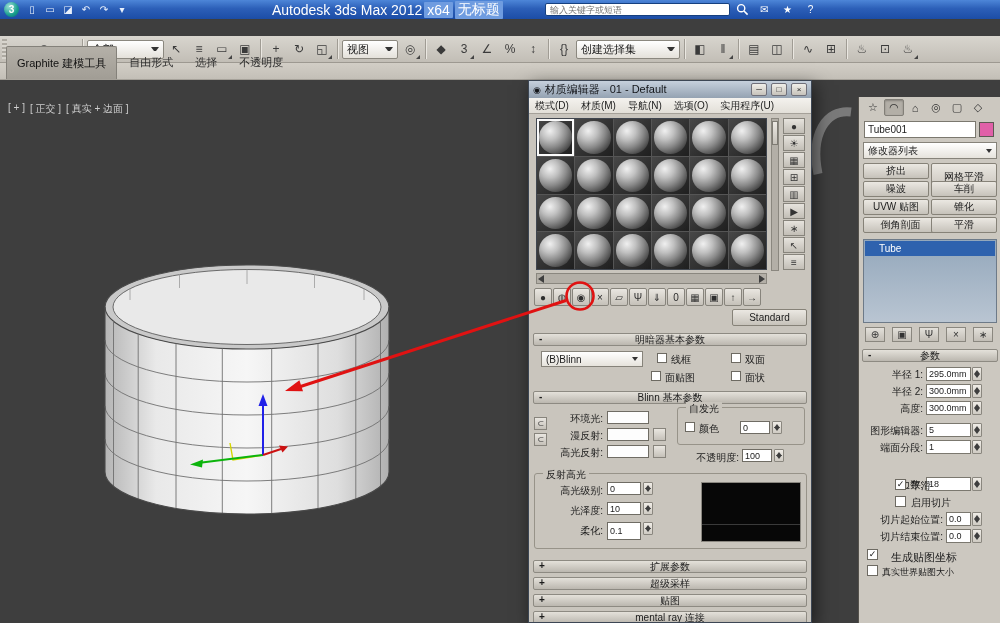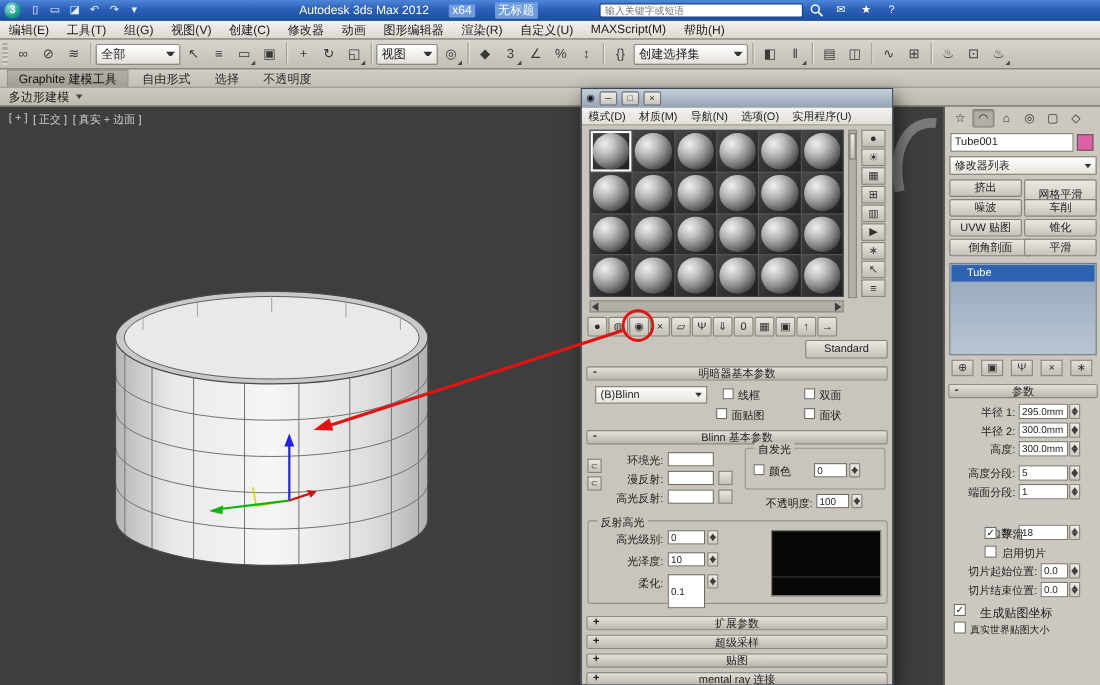--- a/index.html
+++ b/index.html
@@ -3,21 +3,21 @@
 <meta charset="utf-8">
 <style>
 *{margin:0;padding:0;box-sizing:border-box}
 body{font-family:"Liberation Sans","DejaVu Sans",sans-serif;background:#222}
 #app{position:relative;width:1000px;height:623px;overflow:hidden;background:#3e3e3e;font-size:11px}
 
 
 #titlebar{position:absolute;left:0;top:0;width:100%;height:19px;background:linear-gradient(#4d86d8 0%,#2c5fb8 45%,#1c4da6 100%);display:flex;align-items:center;color:#fff;gap:2px;padding:0 4px;z-index:6}
 .logo{width:15px;height:15px;border-radius:50%;background:radial-gradient(circle at 35% 30%,#9fe0d8,#179e8e 60%,#0b6e63);display:inline-flex;align-items:center;justify-content:center;font-size:10px;font-weight:bold;color:#fff;margin-right:3px}
 .qat{width:16px;height:15px;display:inline-flex;align-items:center;justify-content:center;font-size:10px;color:#e9f1fc}
-.title-text{margin-left:140px;display:flex;gap:18px;align-items:center;font-size:11px;white-space:nowrap}
+.title-text{margin-left:140px;display:flex;gap:2px;align-items:center;font-size:14px;white-space:nowrap}
 .hl{background:#6f9ce0;padding:0 3px;border-radius:1px}
 #search-input{position:absolute;left:545px;top:3px;width:185px;height:13px;border:1px solid #16407f;border-radius:2px;font-size:9px;padding:0 4px;color:#444;background:#fff}
 #tb-icons{position:absolute;left:736px;top:2px;display:flex;gap:8px;align-items:center}
 .tb-ico{width:15px;height:15px;display:inline-flex;align-items:center;justify-content:center;font-size:10px;color:#fff}
 .mag{width:13px;height:13px}
 
 
 #menubar{position:absolute;top:19px;left:0;width:100%;height:17px;background:linear-gradient(#f4f2ee,#dcd8d0);border-bottom:1px solid #a9a59d;display:flex;align-items:center;color:#1a1a1a;z-index:6}
 .menu-item{padding:0 8px;font-size:11px;height:100%;display:flex;align-items:center;white-space:nowrap}
 
@@ -25,21 +25,21 @@
 #toolbar{position:absolute;top:36px;left:0;width:100%;height:27px;background:linear-gradient(#d8d5ce,#c2beb6);border-bottom:1px solid #9d9991;display:flex;align-items:center;padding:0 2px;gap:1px;z-index:6}
 .tb{position:relative;width:22px;height:22px;display:inline-flex;align-items:center;justify-content:center;font-size:12px;color:#3a3a3a;border-radius:2px}
 .fly::after{content:"";position:absolute;right:1px;bottom:1px;border-left:4px solid transparent;border-bottom:4px solid #444}
 .tsep{width:1px;height:20px;background:#a09c94;margin:0 3px;box-shadow:1px 0 0 #eae7e1}
 .dd{display:flex;align-items:center;height:19px;background:linear-gradient(#ffffff,#e4e1da);border:1px solid #8b887f;border-radius:2px;padding:0 4px;font-size:11px;color:#1a1a1a;white-space:nowrap}
 .dd::after{content:"";border-left:3px solid transparent;border-right:3px solid transparent;border-top:4px solid #333;margin-left:auto;padding-left:2px}
 .grip{width:5px;height:20px;background:repeating-linear-gradient(#aeaaa2 0 2px,#d8d5ce 2px 4px);margin-right:2px}
 
 
 #ribbon-tabs{position:absolute;top:63px;left:0;width:100%;height:17px;background:linear-gradient(#d2cec6,#c3bfb7);display:flex;align-items:flex-end;padding:0 6px;gap:2px;z-index:6;border-bottom:1px solid #a5a199}
-.rtab{padding:4px 10px;font-size:11px;color:#2a2a2a;height:16px;display:flex;align-items:center;white-space:nowrap}
+.rtab{padding:4px 10px;font-size:11px;color:#2a2a2a;height:33px;display:flex;align-items:center;white-space:nowrap}
 .rtab.active{background:linear-gradient(#b4b0a8,#a19d95);border:1px solid #84817a;border-bottom:none;border-radius:2px 2px 0 0;color:#111}
 #ribbon-sub{position:absolute;top:80px;left:0;width:100%;height:17px;background:linear-gradient(#cdc9c1,#beb9b1);border-bottom:1px solid #8f8b83;display:flex;align-items:center;padding:0 8px;z-index:6;font-size:11px;color:#222;gap:6px}
 .subarr{border-left:3px solid transparent;border-right:3px solid transparent;border-top:4px solid #444;display:inline-block}
 
 
 #viewport{position:absolute;left:0;top:97px;width:858px;height:526px;background:#3e3e3e;overflow:hidden;z-index:1}
 #vp-labels{position:absolute;left:8px;top:5px;display:flex;gap:5px;font-size:10px;color:#cfcfcf;z-index:3}
 #scene{position:absolute;left:0;top:0}
 
 
@@ -126,34 +126,20 @@
       <svg class="mag" viewBox="0 0 13 13">
           <circle cx="5.2" cy="5.2" r="3.6" fill="none" stroke="#fff" stroke-width="1.4"></circle>
           <line x1="8" y1="8" x2="11.6" y2="11.6" stroke="#fff" stroke-width="1.6"></line>
         </svg>
       <span class="tb-ico">✉</span>
       <span class="tb-ico">★</span>
       <span class="tb-ico">?</span>
     </span>
   </div>
 
-  <div id="menubar">
-    <span class="menu-item">编辑(E)</span>
-    <span class="menu-item">工具(T)</span>
-    <span class="menu-item">组(G)</span>
-    <span class="menu-item">视图(V)</span>
-    <span class="menu-item">创建(C)</span>
-    <span class="menu-item">修改器</span>
-    <span class="menu-item">动画</span>
-    <span class="menu-item">图形编辑器</span>
-    <span class="menu-item">渲染(R)</span>
-    <span class="menu-item">自定义(U)</span>
-    <span class="menu-item">MAXScript(M)</span>
-    <span class="menu-item">帮助(H)</span>
-  </div>
 
   <div id="toolbar">
     <span class="grip"></span>
     <span class="tb">∞</span>
     <span class="tb">⊘</span>
     <span class="tb">≋</span>
     <span class="tsep"></span>
     <span class="dd" style="width:77px">
         <span>全部</span>
       </span>
@@ -194,24 +180,20 @@
     <span class="tb">♨</span>
     <span class="tb">⊡</span>
     <span class="tb fly">♨</span>
   </div>
 
   <div id="ribbon-tabs">
     <span class="rtab active">Graphite 建模工具</span>
     <span class="rtab">自由形式</span>
     <span class="rtab">选择</span>
     <span class="rtab">不透明度</span>
-  </div>
-  <div id="ribbon-sub">
-    <span>多边形建模</span>
-    <span class="subarr"></span>
   </div>
 
   <div id="viewport">
     <div id="vp-labels">
       <span>[ + ]</span>
       <span>[ 正交 ]</span>
       <span>[ 真实 + 边面 ]</span>
     </div>
     <svg id="scene" width="858" height="526" viewBox="0 97 858 526">
       <defs>
@@ -323,21 +305,21 @@
       <span class="plabel">半径 2:</span>
       <span class="pval">300.0mm</span>
       <span class="spin" style="left:113px;top:0"></span>
     </div>
     <div class="prow" style="top:304px">
       <span class="plabel">高度:</span>
       <span class="pval">300.0mm</span>
       <span class="spin" style="left:113px;top:0"></span>
     </div>
     <div class="prow" style="top:326px">
-      <span class="plabel">高度分段:</span>
+      <span class="plabel">图形编辑器:</span>
       <span class="pval">5</span>
       <span class="spin" style="left:113px;top:0"></span>
     </div>
     <div class="prow" style="top:343px">
       <span class="plabel">端面分段:</span>
       <span class="pval">1</span>
       <span class="spin" style="left:113px;top:0"></span>
     </div>
     <div class="prow" style="top:380px">
       <span class="plabel">边数:</span>
@@ -372,20 +354,21 @@
     </div>
     <div class="prow" style="top:467px">
       <span class="cb" style="left:8px;top:1px"></span>
       <span class="cblab" style="left:23px;top:2px;font-size:9px">真实世界贴图大小</span>
     </div>
   </div>
 
   <div id="mat-editor">
     <div id="me-titlebar">
       <span style="position:static;font-size:9px">◉</span>
+      <span id="me-title">材质编辑器 - 01 - Default</span>
       <span class="wbtn">─</span>
       <span class="wbtn">□</span>
       <span class="wbtn">×</span>
     </div>
     <div id="me-menubar">
       <span class="me-menu-item">模式(D)</span>
       <span class="me-menu-item">材质(M)</span>
       <span class="me-menu-item">导航(N)</span>
       <span class="me-menu-item">选项(O)</span>
       <span class="me-menu-item">实用程序(U)</span>
@@ -499,21 +482,21 @@
     
     <div class="grp" style="left:5px;top:392px;width:273px;height:76px">
       <span class="grp-title">反射高光</span>
       <span class="melbl ra" style="left:2px;top:10px;width:66px">高光级别:</span>
       <span class="mval" style="left:72px;top:8px;width:34px;height:13px">0</span>
       <span class="spin" style="left:108px;top:8px;height:13px"></span>
       <span class="melbl ra" style="left:2px;top:30px;width:66px">光泽度:</span>
       <span class="mval" style="left:72px;top:28px;width:34px;height:13px">10</span>
       <span class="spin" style="left:108px;top:28px;height:13px"></span>
       <span class="melbl ra" style="left:2px;top:50px;width:66px">柔化:</span>
-      <span class="mval" style="left:72px;top:48px;width:34px;height:31px">0.1</span>
+      <span class="mval" style="left:72px;top:48px;width:34px;height:18px">0.1</span>
       <span class="spin" style="left:108px;top:48px;height:13px"></span>
       <div id="curvebox"></div>
     </div>
 
     
     <div class="rollhdr cbar" style="top:479px">
       <span class="pm">+</span>
       <span style="position:static">扩展参数</span>
     </div>
     <div class="rollhdr cbar" style="top:496px">

